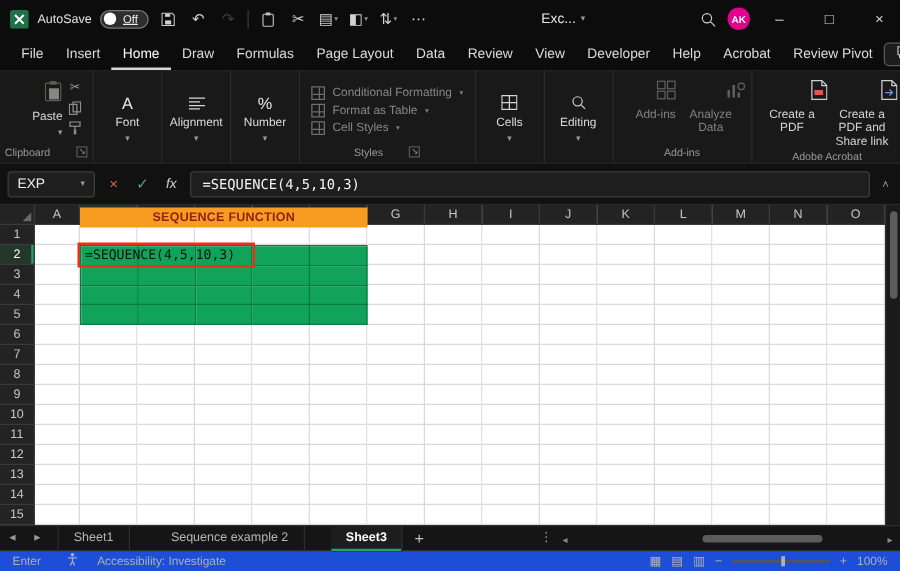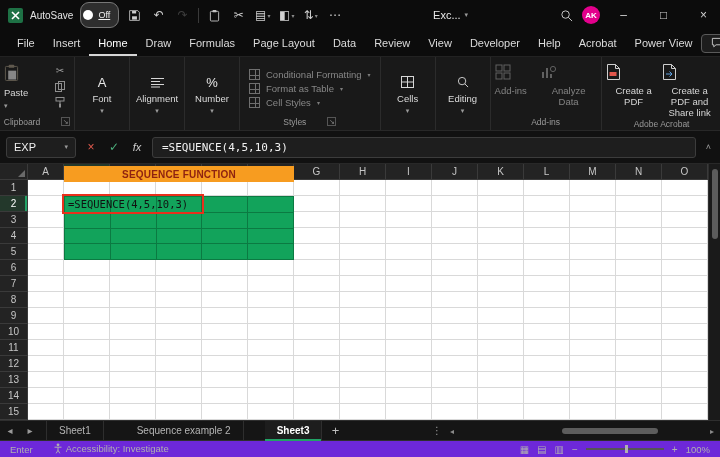--- a/index.html
+++ b/index.html
@@ -2,21 +2,21 @@
 <html style="--accent: #21A366; --orange: #F79C20; --orangeText: #8F2310; --green: #12A35B; --greenBorder: #0B7A42; --red: #E8301C; --pink: #E3008C;"><head>
 <meta charset="utf-8">
 <style>
   * { box-sizing: border-box; margin: 0; padding: 0; }
   body { background: #000; font-family: "Liberation Sans", "DejaVu Sans", sans-serif; }
   .app { position: relative; width: 720px; height: 457px; display: flex; flex-direction: column; overflow: hidden; background: #0c0c0c; }
 
   
   .titlebar { height: 30px; flex: 0 0 30px; background: #0c0c0c; display: flex; align-items: center; gap: 7px; padding-left: 8px; color: #e4e4e4; font-size: 10px; }
   .appicon { width: 15px; height: 15px; display: flex; }
-  .toggle { display: flex; align-items: center; gap: 5px; background: #2e2e2e; border: 1px solid #777; border-radius: 9px; height: 26px; padding: 1px 8px 1px 2px; font-size: 9px; color: #f0f0f0; text-decoration: underline; }
+  .toggle { display: flex; align-items: center; gap: 5px; background: #2e2e2e; border: 1px solid #777; border-radius: 9px; height: 15px; padding: 1px 8px 1px 2px; font-size: 9px; color: #f0f0f0; text-decoration: underline; }
   .knob { width: 10px; height: 10px; border-radius: 50%; background: #fff; }
   .tb-icon { min-width: 17px; height: 19px; display: inline-flex; align-items: center; justify-content: center; color: #d2d2d2; font-size: 12px; }
   .tb-icon.dim { color: #666; }
   .tb-icon i { font-style: normal; font-size: 6px; color: #8a8a8a; margin-left: 1px; }
   .tb-divider { width: 1px; height: 15px; background: #3a3a3a; }
   .tb-flex { flex: 1; }
   .tb-title { display: flex; align-items: center; font-size: 11px; color: #e8e8e8; }
   .tb-title .chevi { font-style: normal; font-size: 7px; color: #9a9a9a; margin-left: 4px; }
   .avatar { width: 18px; height: 18px; border-radius: 50%; background: var(--pink, #E3008C); color: #fff; font-size: 8px; font-weight: bold; display: inline-flex; align-items: center; justify-content: center; }
   .winbtn { width: 33px; height: 30px; display: inline-flex; align-items: center; justify-content: center; color: #d0d0d0; font-size: 12px; }
@@ -27,21 +27,21 @@
   .rtab { padding: 0 9px; line-height: 26px; font-size: 11px; color: #dcdcdc; white-space: nowrap; }
   .rtab.active { color: #fff; box-shadow: inset 0 -2px 0 #d6d6d6; }
   .comments-btn { margin-left: auto; display: flex; align-items: center; gap: 5px; border: 1px solid #5a5a5a; border-radius: 4px; height: 19px; padding: 0 9px; font-size: 10px; color: #e8e8e8; background: #1d1d1d; }
 
   
   .ribbon { height: 74px; flex: 0 0 74px; background: #191919; display: flex; border-top: 1px solid #222; }
   .rgroup { display: flex; flex-direction: column; border-right: 1px solid #2b2b2b; }
   .rbody { flex: 1; display: flex; align-items: flex-start; padding: 2px 4px 0; }
   .rlabel { height: 15px; display: flex; align-items: center; justify-content: center; gap: 21px; font-size: 8.5px; color: #9a9a9a; padding-bottom: 2px; }
   .launch { font-size: 7px; color: #8a8a8a; border: 1px solid #555; width: 9px; height: 9px; line-height: 7px; text-align: center; }
-  .bigbtn { width: 46px; display: flex; flex-direction: column; align-items: flex-start; padding-top: 5px; gap: 3px; font-size: 9.5px; color: #d6d6d6; text-align: center; line-height: 1.15; }
+  .bigbtn { width: 46px; display: flex; flex-direction: column; align-items: flex-end; padding-top: 5px; gap: 3px; font-size: 9.5px; color: #d6d6d6; text-align: center; line-height: 1.15; }
   .bigbtn.wide { width: 56px; }
   .bigbtn .chevs { font-size: 7px; color: #9a9a9a; }
   .dim { opacity: .55; }
   .smallcol { display: flex; flex-direction: column; gap: 3px; padding: 5px 2px; }
   .sicon { width: 16px; height: 13px; display: flex; align-items: center; justify-content: center; font-size: 10px; color: #9f9f9f; }
   .rgroup.collapsed .rbody { align-items: center; justify-content: center; height: 100%; }
   .colbtn { display: flex; flex-direction: column; align-items: center; gap: 3px; width: 46px; font-size: 9.5px; color: #dcdcdc; padding: 2px 0; }
   .colbtn .chevs { font-size: 7px; color: #9a9a9a; }
   .cicon { height: 15px; display: flex; align-items: center; justify-content: center; font-size: 13px; color: #e8e8e8; }
   .stylescol { flex-direction: column; align-items: stretch; justify-content: center; gap: 1px; padding: 4px 4px 0; }
@@ -87,22 +87,22 @@
   .sheettab { height: 20px; display: flex; align-items: center; padding: 0 12px; font-size: 10px; border-right: 1px solid #2e2e2e; white-space: nowrap; color: #b5b5b5; }
   .sheettab.active { color: #fff; font-weight: bold; background: #1d1d1d; box-shadow: inset 0 -2px 0 var(--accent, #21A366); }
   .addsheet { width: 26px; text-align: center; font-size: 13px; color: #c0c0c0; }
   .tabdots { position: absolute; left: 432px; font-size: 10px; color: #9a9a9a; }
   .hscroll { position: absolute; right: 6px; top: 0; width: 264px; height: 20px; display: flex; align-items: center; gap: 5px; }
   .hs-arrow { color: #8a8a8a; font-size: 8px; }
   .hs-track { flex: 1; height: 8px; position: relative; }
   .hs-thumb { position: absolute; left: 42%; top: 1px; width: 96px; height: 6px; background: #5c5c5c; border-radius: 3px; }
 
   
-  .statusbar { height: 17px; flex: 1; background: #6d28d9; border-top: 1px solid #2e2e2e; display: flex; align-items: center; font-size: 9.5px; color: #b0b0b0; padding: 0 10px; gap: 20px; }
-  .sb-access { display: flex; align-items: flex-start; gap: 3px; }
+  .statusbar { height: 17px; flex: 1; background: #1d4ed8; border-top: 1px solid #2e2e2e; display: flex; align-items: center; font-size: 9.5px; color: #b0b0b0; padding: 0 10px; gap: 20px; }
+  .sb-access { display: flex; align-items: center; gap: 15px; }
   .sb-right { margin-left: auto; display: flex; align-items: center; gap: 8px; }
   .vicon { font-size: 10px; color: #b0b0b0; }
   .zoom-track { width: 78px; height: 2px; background: #555; position: relative; }
   .zoom-knob { position: absolute; left: 50%; top: -3px; width: 3px; height: 8px; background: #b0b0b0; }
   .sb-zoom { min-width: 24px; text-align: right; }
 </style>
 </head>
 <body>
 
 <div class="app">
@@ -165,21 +165,21 @@
         <div class="rtab active">Home</div>
         <div class="rtab">Draw</div>
         <div class="rtab">Formulas</div>
         <div class="rtab">Page Layout</div>
         <div class="rtab">Data</div>
         <div class="rtab">Review</div>
         <div class="rtab">View</div>
         <div class="rtab">Developer</div>
         <div class="rtab">Help</div>
         <div class="rtab">Acrobat</div>
-        <div class="rtab">Power View</div>
+        <div class="rtab">Review Pivot</div>
       </div>
     <div class="comments-btn">
       <span>
         <svg width="11" height="11" viewBox="0 0 12 12">
             <path d="M1.5 1.5h9v7h-5l-2.5 2.2v-2.2h-1.5z" fill="none" stroke="#cfcfcf"></path>
           </svg>
       </span>
 
     </div>
 

